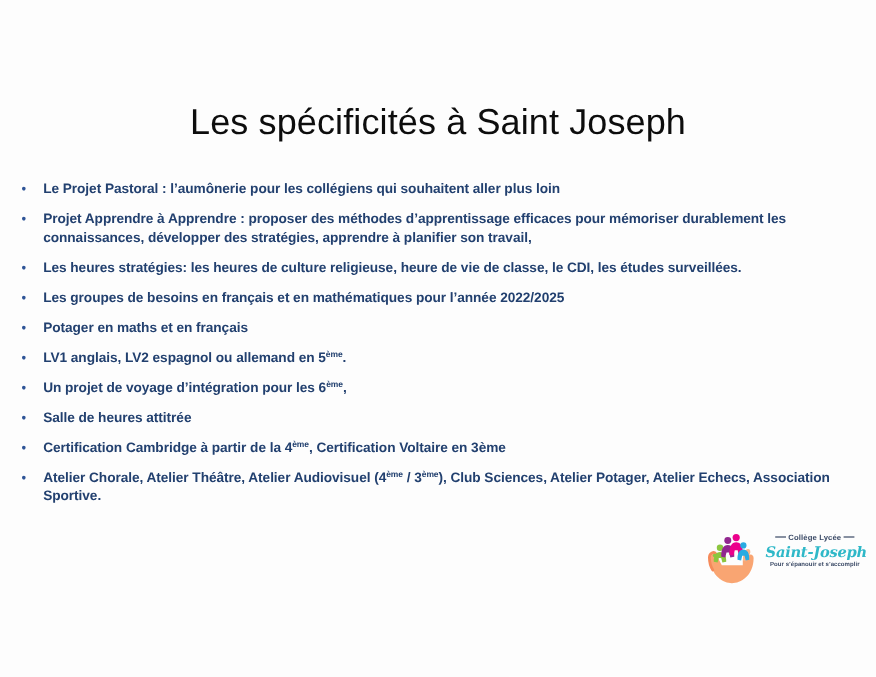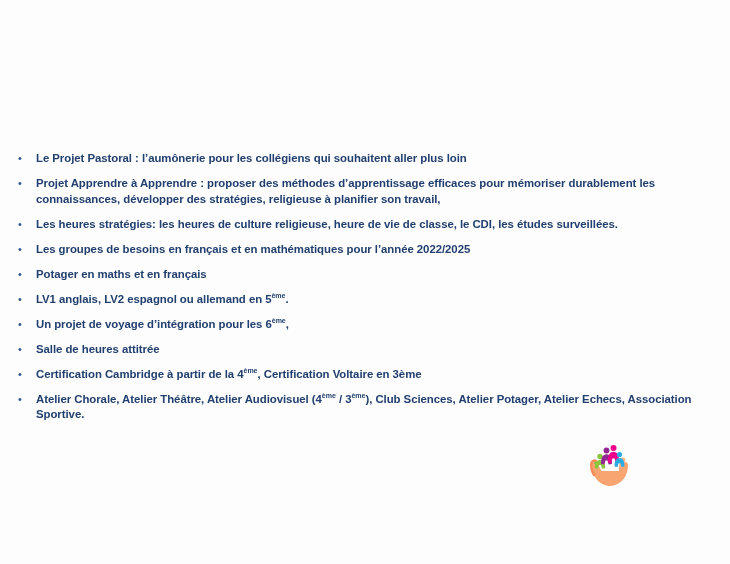--- a/index.html
+++ b/index.html
@@ -126,29 +126,30 @@
     line-height: 8px;
     white-space: nowrap;
     letter-spacing: 0.05px;
   }
 </style>
 </head>
 <body>
 
 <div class="slide">
 
+  <div class="slide-title">Les spécificités à Saint Joseph</div>
 
   <div class="bullet-list">
       <div class="bullet-row">
         <span class="bullet-marker">•</span>
         <span class="bullet-text">Le Projet Pastoral : l’aumônerie pour les collégiens qui souhaitent aller plus loin</span>
       </div>
       <div class="bullet-row">
         <span class="bullet-marker">•</span>
-        <span class="bullet-text">Projet Apprendre à Apprendre : proposer des méthodes d’apprentissage efficaces pour mémoriser durablement les connaissances, développer des stratégies, religieuse à planifier son travail,</span>
+        <span class="bullet-text">Projet Apprendre à Apprendre : proposer des méthodes d’apprentissage efficaces pour mémoriser durablement les connaissances, développer des stratégies, apprendre à planifier son travail,</span>
       </div>
       <div class="bullet-row">
         <span class="bullet-marker">•</span>
         <span class="bullet-text">Les heures stratégies: les heures de culture religieuse, heure de vie de classe, le CDI, les études surveillées.</span>
       </div>
       <div class="bullet-row">
         <span class="bullet-marker">•</span>
         <span class="bullet-text">Les groupes de besoins en français et en mathématiques pour l’année 2022/2025</span>
       </div>
       <div class="bullet-row">
@@ -194,15 +195,20 @@
 
         <circle cx="27.5" cy="7" r="3" fill="#ec008c"></circle>
         <path d="M27.5 10.8 C23.7 10.8 21.6 14.4 21.9 21.4 L25.3 22 L26.3 17.6 L28.7 17.6 L29.7 22 L33.1 21.4 C33.4 14.4 31.3 10.8 27.5 10.8 Z" fill="#ec008c"></path>
 
         <circle cx="33.5" cy="13.5" r="2.6" fill="#29abe2"></circle>
         <path d="M33.5 17 C30.3 17 28.4 20 28.6 25.4 L31.6 26 L32.5 22.2 L34.5 22.2 L35.4 26 L38.4 25.4 C38.6 20 36.7 17 33.5 17 Z" fill="#29abe2"></path>
 
         <circle cx="9.5" cy="22" r="1.5" fill="#8cc63f"></circle>
       </svg>
     </div>
+    <div class="logo-text">
+      <span class="logo-top"><span class="rule"></span><span>Collège Lycée</span><span class="rule"></span></span>
+      <span class="logo-name">Saint-Joseph</span>
+      <span class="logo-tag">Pour s’épanouir et s’accomplir</span>
+    </div>
   </div>
 
 </div>
 
 </body></html>

